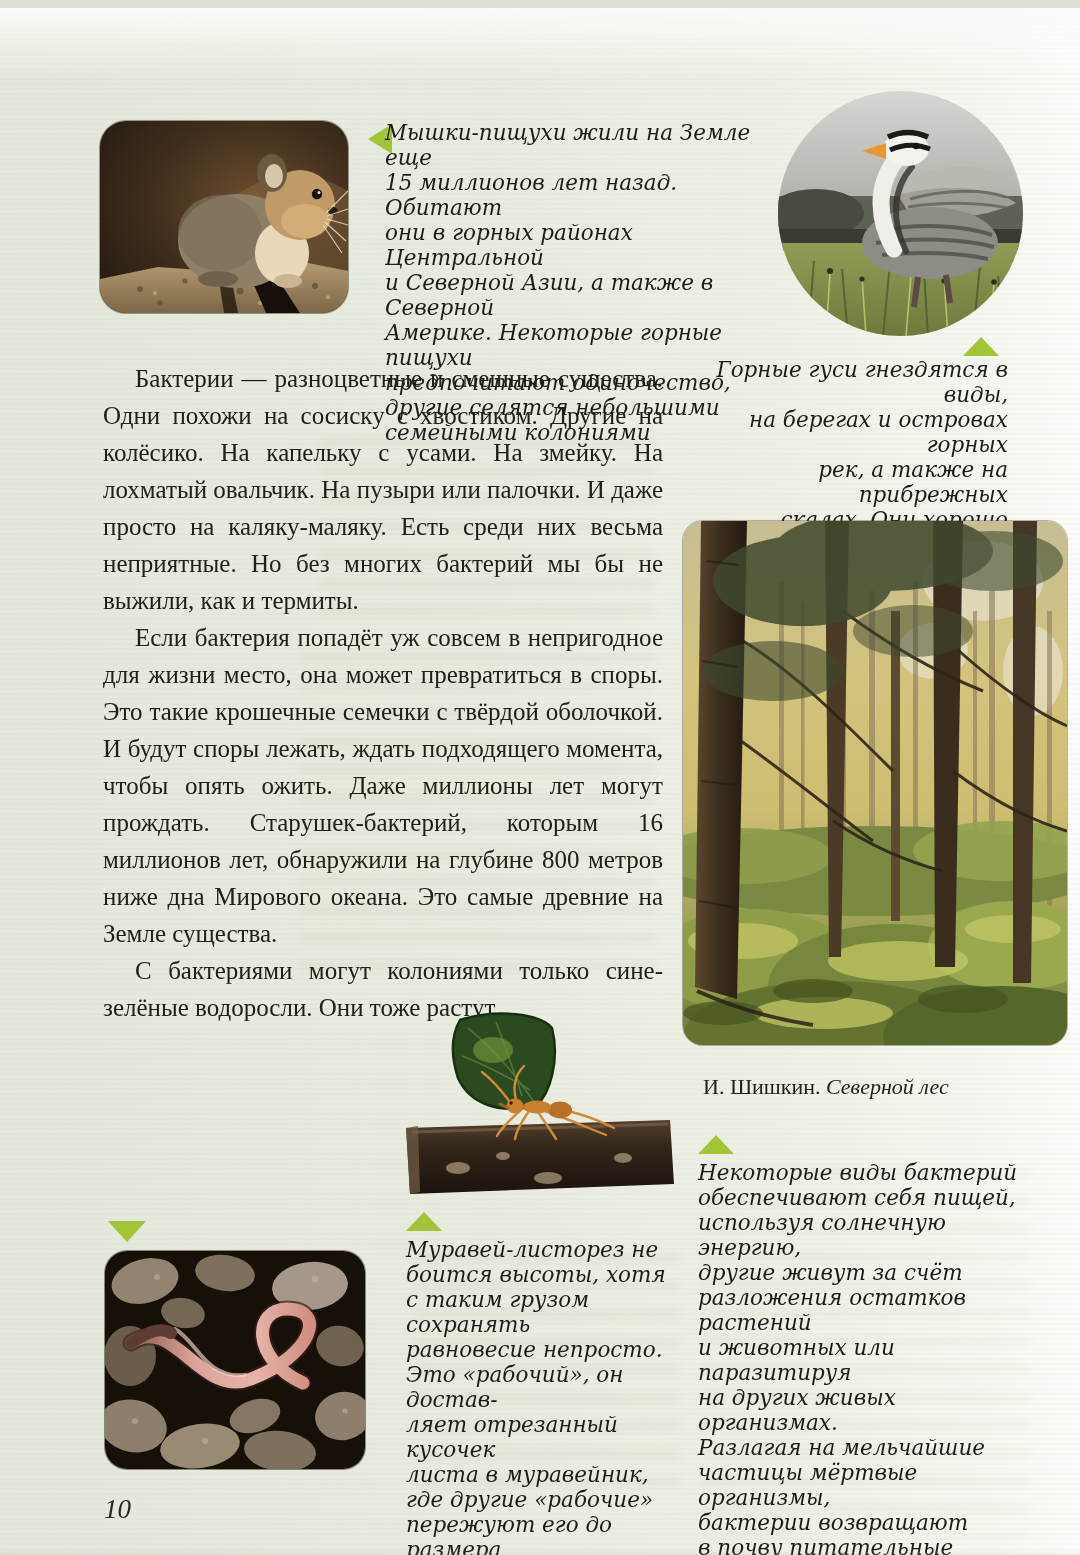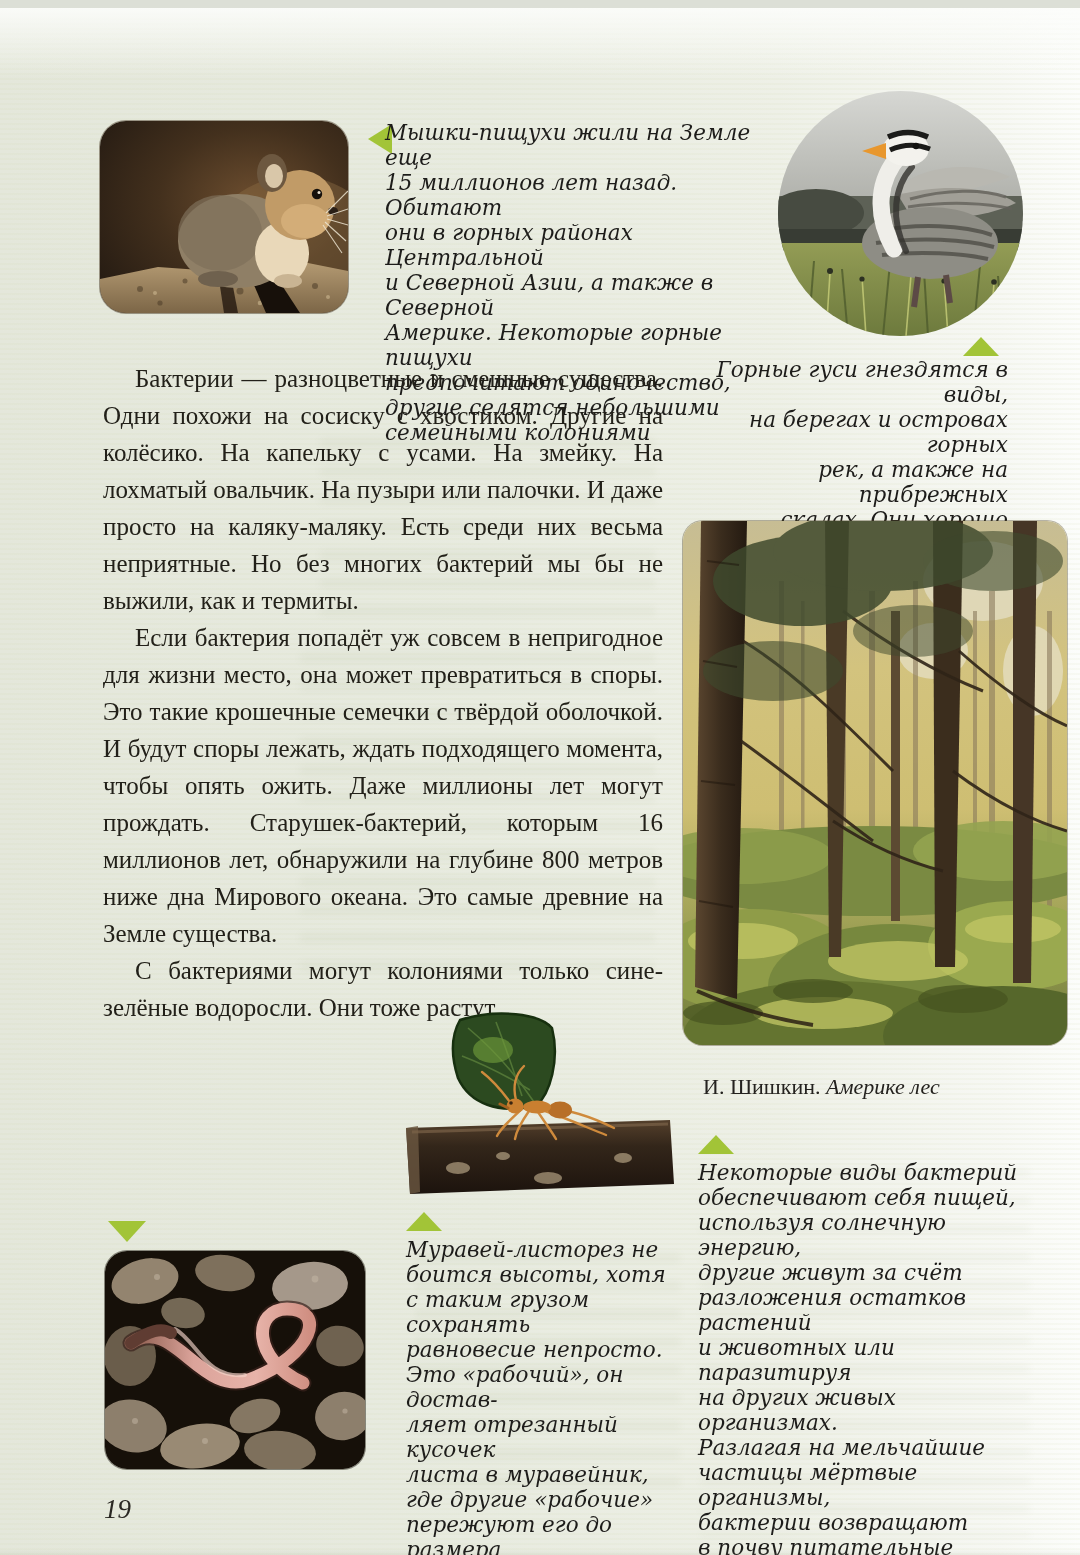--- a/index.html
+++ b/index.html
@@ -325,21 +325,21 @@
         <path d="M24,40 L56,44"></path>
           <path d="M20,140 L54,146"></path>
           <path d="M18,260 L52,264"></path>
           <path d="M16,380 L50,386"></path>
       </g>
     </svg>
   </figure>
 
   <div class="abs painting-caption" style="left:703px;top:1066px;">
     <span>И. Шишкин.</span>
-    <span class="title">Америке лес</span>
+    <span class="title">Северной лес</span>
   </div>
 
   <div class="abs tri tri-down" style="left:108px;top:1213px;"></div>
 
   <figure class="abs photo" style="left:105px;top:1243px;width:260px;height:218px;margin:0;border-radius:22px;overflow:hidden;box-shadow:0 0 0 1px rgba(40,35,25,.5);">
     <svg width="260" height="218" viewBox="0 0 260 218" xmlns="http://www.w3.org/2000/svg">
       <defs>
         <linearGradient id="wgrad" x1="0" y1="0" x2="1" y2="0">
           <stop offset="0" stop-color="#8a5a4c"></stop>
             <stop offset=".35" stop-color="#dba39a"></stop>
@@ -442,15 +442,15 @@
 разложения остатков растений
 и животных или паразитируя
 на других живых организмах.
 Разлагая на мельчайшие
 частицы мёртвые организмы,
 бактерии возвращают
 в почву питательные
 вещества, которые вновь
 усваиваются растениями</div>
 
-  <div class="abs pagenum" style="left:104px;top:1486px;">19</div>
+  <div class="abs pagenum" style="left:104px;top:1486px;">10</div>
 
 </div>
 
 </body></html>

